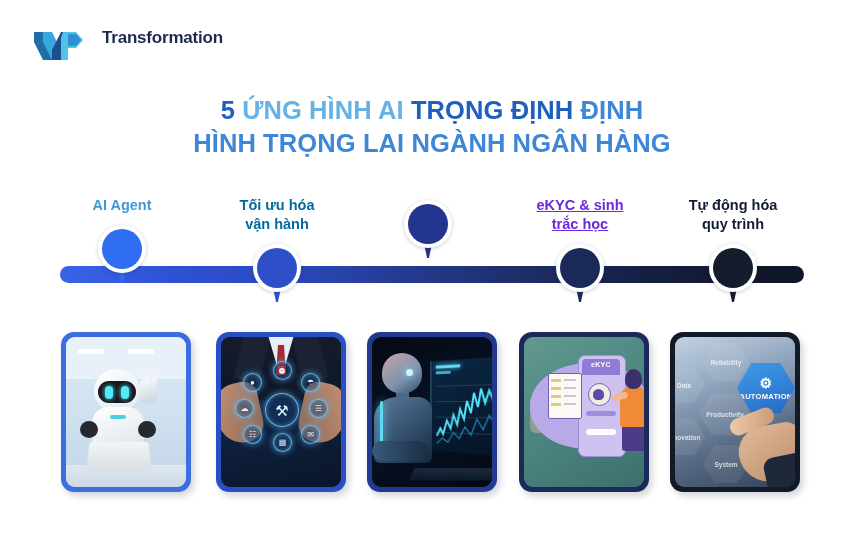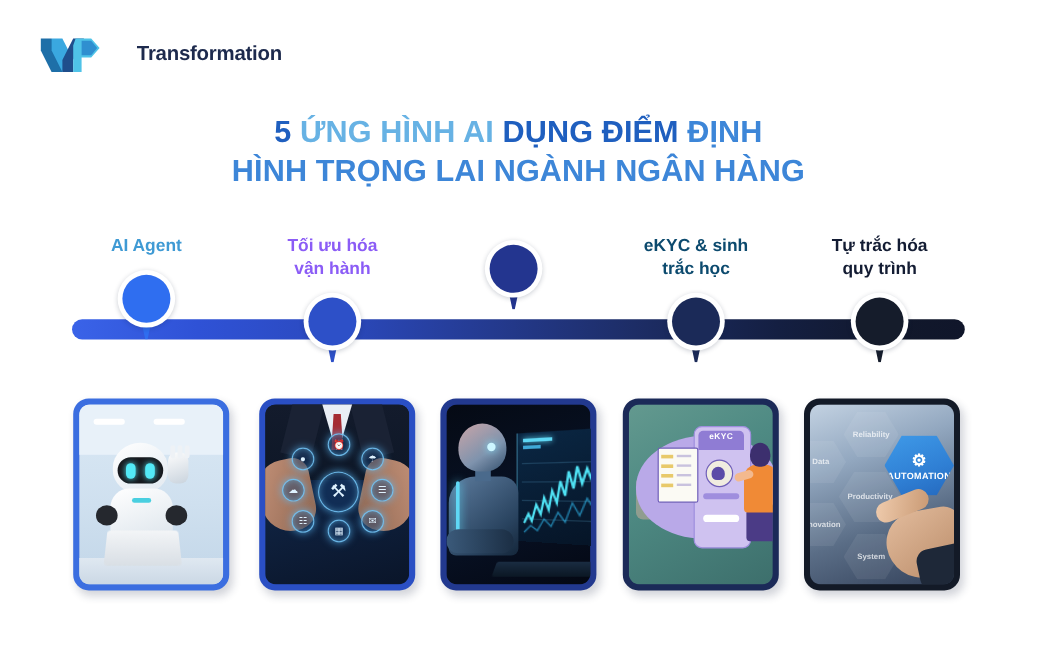--- a/index.html
+++ b/index.html
@@ -14,22 +14,22 @@
     font-family: "Liberation Sans", sans-serif;
     position: relative;
   }
 
   
   #logo-area {
     position: absolute;
     left: 32px;
     top: 28px;
     display: flex;
-    align-items: center;
-    gap: 28px;
+    align-items: flex-start;
+    gap: 16px;
   }
   #logo-mark { width: 54px; height: 34px; display: block; }
   #logo-wordmark {
     font-size: 17px;
     font-weight: 700;
     color: #1d2a4d;
     letter-spacing: -0.2px;
     white-space: nowrap;
   }
 
@@ -248,71 +248,71 @@
     <polygon points="11,4 20,4 29,22 29,32 20,32 11,14" fill="#3aa8e0"></polygon>
     <polygon points="20,32 20,22 29,4 38,4 29,22 29,32" fill="#1f4e8c"></polygon>
     <polygon points="31,4 44,4 51,12 44,20 36,20 36,32 29,32 29,10" fill="#4fc3e8"></polygon>
     <polygon points="36,6 44,6 49,12 44,18 36,18" fill="#2f8fd0"></polygon>
   </svg>
   <div id="logo-wordmark">Transformation</div>
 </div>
 
 <div id="title-block">
   <div class="title-line">
-    <span class="t-dark">5 </span><span class="t-light">ỨNG HÌNH  AI </span><span class="t-dark">DỤNG ĐIỂM </span><span class="t-mid">ĐỊNH</span>
+    <span class="t-dark">5 </span><span class="t-light">ỨNG HÌNH  AI </span><span class="t-dark">TRỌNG ĐỊNH </span><span class="t-mid">ĐỊNH</span>
   </div>
   <div class="title-line t-mid">HÌNH TRỌNG LAI NGÀNH NGÂN HÀNG</div>
 </div>
 
 <div id="timeline">
   <div id="track"></div>
 
   <div class="node" style="left:122px;">
     <div class="node-label" style="color:#3f9ad4;">AI Agent</div>
     <div class="marker">
       <div class="pin-stem" style="background:#2f6ef0;"></div>
       <div class="dot-ring">
         <div class="dot-core" style="background:#2f6ef0;"></div>
       </div>
     </div>
   </div>
 
   <div class="node" style="left:277px;">
-    <div class="node-label" style="color:#8b5cf6;">Tối ưu hóa
+    <div class="node-label" style="color:#0369a1;">Tối ưu hóa
 vận hành</div>
     <div class="marker">
       <div class="pin-stem" style="background:#2d50c8;"></div>
       <div class="dot-ring">
         <div class="dot-core" style="background:#2d50c8;"></div>
       </div>
     </div>
   </div>
 
   <div class="node" style="left:428px;">
     <div class="marker">
       <div class="pin-stem" style="background:#23358f;"></div>
       <div class="dot-ring">
         <div class="dot-core" style="background:#23358f;"></div>
       </div>
     </div>
   </div>
 
   <div class="node" style="left:580px;">
-    <div class="node-label" style="color:#0c4a6e;">eKYC &amp; sinh
+    <div class="node-label" style="color:#6d28d9;text-decoration:underline;">eKYC &amp; sinh
 trắc học</div>
     <div class="marker">
       <div class="pin-stem" style="background:#1b2a58;"></div>
       <div class="dot-ring">
         <div class="dot-core" style="background:#1b2a58;"></div>
       </div>
     </div>
   </div>
 
   <div class="node" style="left:733px;">
-    <div class="node-label" style="color:#131c33;">Tự trắc hóa
+    <div class="node-label" style="color:#131c33;">Tự động hóa
 quy trình</div>
     <div class="marker">
       <div class="pin-stem" style="background:#151c2b;"></div>
       <div class="dot-ring">
         <div class="dot-core" style="background:#151c2b;"></div>
       </div>
     </div>
   </div>
 </div>
 

